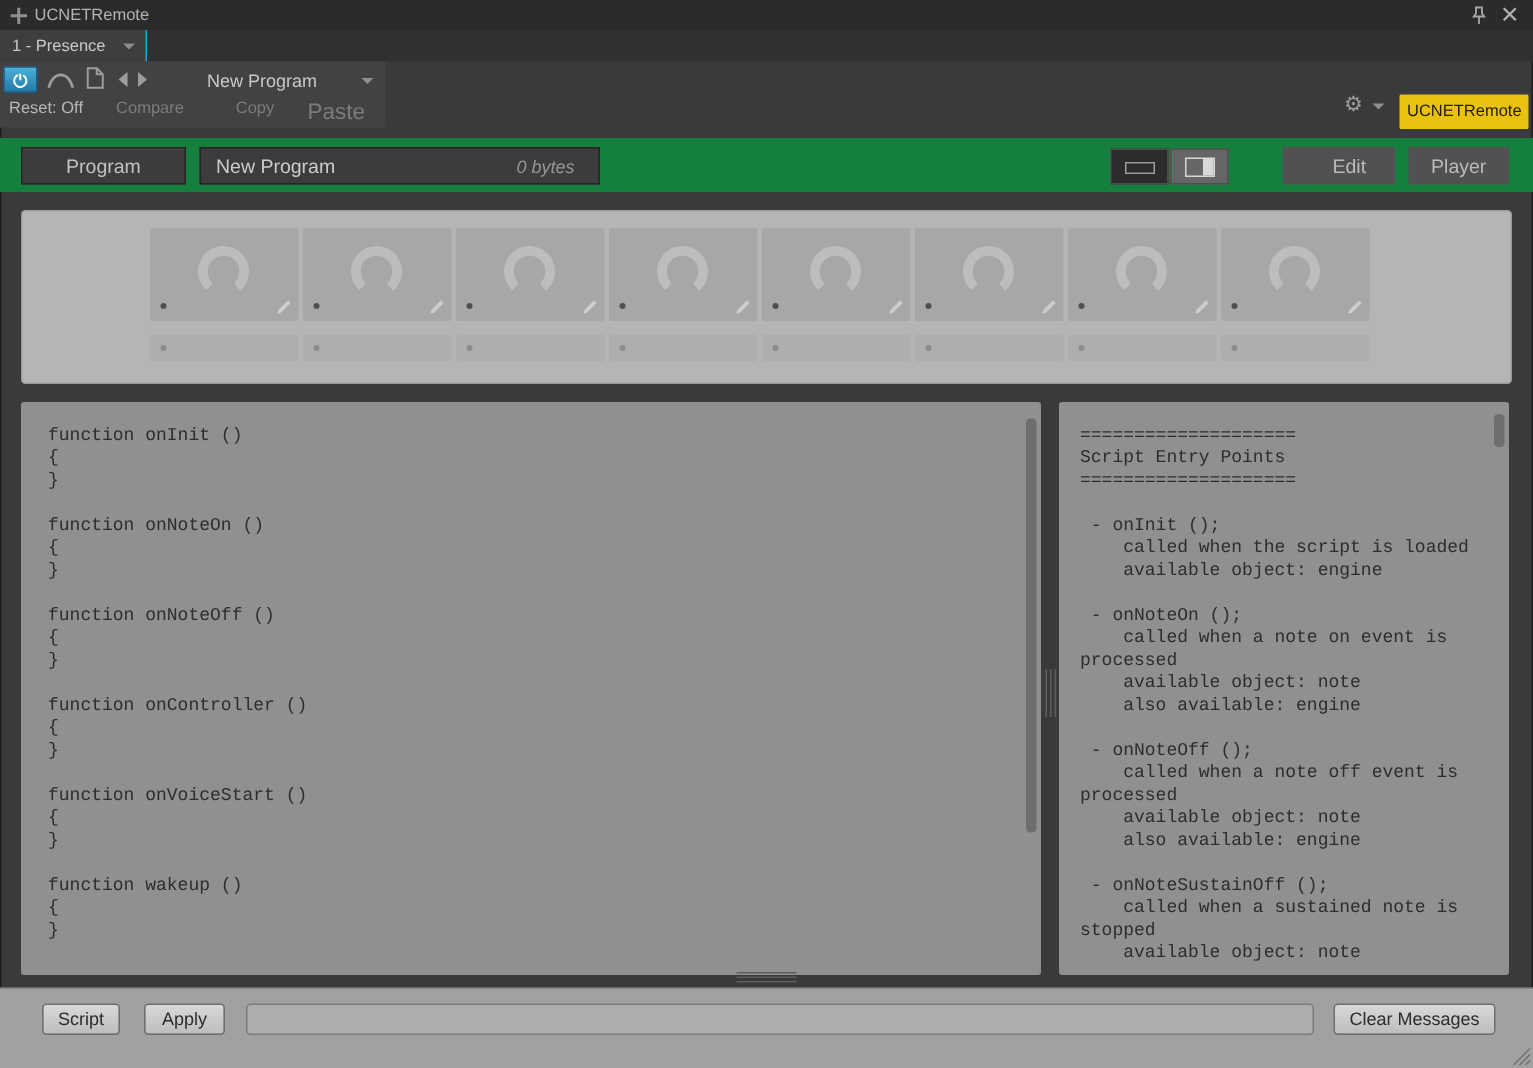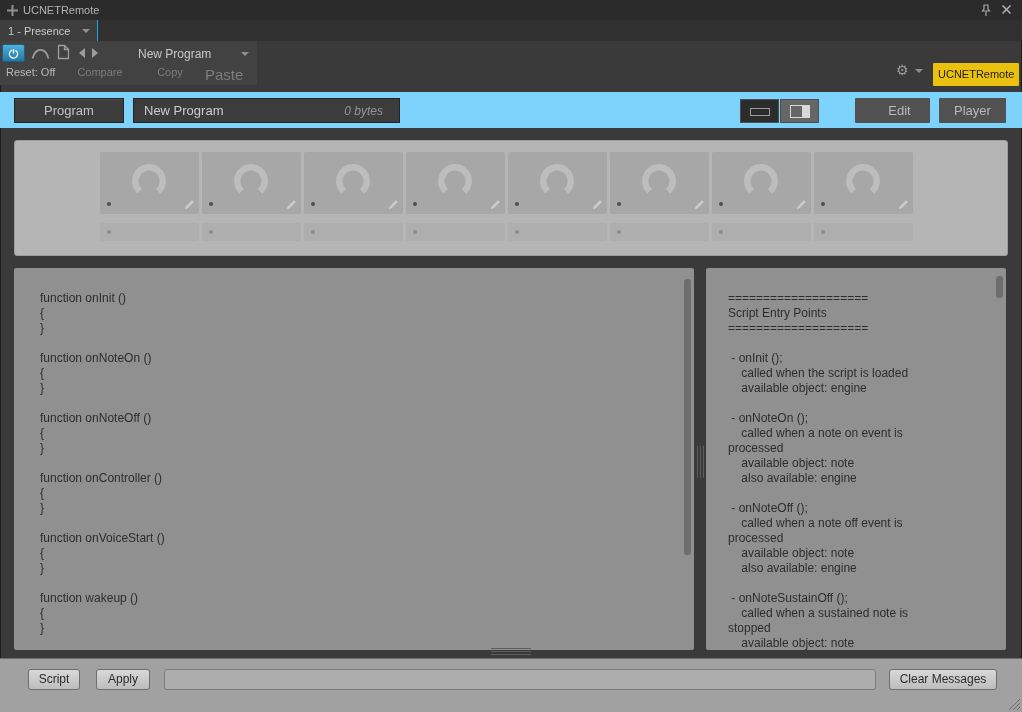--- a/index.html
+++ b/index.html
@@ -36,21 +36,21 @@
   .tri-down{width:0;height:0;border-left:4px solid transparent;border-right:4px solid transparent;border-top:4px solid #8f8f8f;}
   .auto-label{position:absolute;left:6px;top:25px;font-size:11px;color:#b8b8b8;}
   .lbl-compare{position:absolute;left:68px;top:25px;width:64px;text-align:center;font-size:11px;color:#7c7c7c;}
   .lbl-copy{position:absolute;left:148px;top:25px;width:44px;text-align:center;font-size:11px;color:#7c7c7c;}
   .lbl-paste{position:absolute;left:205px;top:25px;width:46px;text-align:left;font-size:15px;color:#7c7c7c;}
   .gear{position:absolute;left:896px;top:62px;font-size:14px;color:#9c9c9c;cursor:pointer;font-family:"DejaVu Sans",sans-serif;}
   .gear-dd{position:absolute;left:915px;top:69px;cursor:pointer;}
   .remote-badge{position:absolute;left:933px;top:63px;height:15px;line-height:15px;padding:4px 5px;
     background:#e9c10e;color:#231d00;font-size:11px;border-radius:1px;cursor:pointer;}
   
-  .prog-header{position:absolute;left:0;top:92px;width:1022px;height:36px;background:#7dd3fc;}
+  .prog-header{position:absolute;left:0;top:92px;width:1022px;height:36px;background:#15803d;}
   .program-btn{position:absolute;left:14px;top:6px;width:110px;height:25px;background:#3c3c3c;
     border:1px solid #252525;box-shadow:inset 0 1px 0 #4a4a4a;box-sizing:border-box;
     color:#c2c2c2;font-size:13px;text-align:center;line-height:23px;cursor:pointer;}
   .name-field{position:absolute;left:133px;top:6px;width:267px;height:25px;background:#3c3c3c;
     border:1px solid #252525;box-sizing:border-box;display:flex;align-items:center;padding:0 10px;cursor:pointer;}
   .name-field .pname{font-size:13px;color:#cccccc;}
   .name-field .psize{margin-left:auto;font-size:12px;color:#969696;padding-right:6px;font-style:italic;}
   .view-btn1{position:absolute;left:740px;top:7px;width:39px;height:24px;background:#2c2c2c;
     border:1px solid #4e4e4e;box-sizing:border-box;cursor:pointer;}
   .view-btn1 .glyph{position:absolute;left:9px;top:8px;width:18px;height:6px;border:1px solid #9a9a9a;}
@@ -69,21 +69,21 @@
   .knob-cell{position:relative;width:99px;height:62px;background:#a7a7a7;border-radius:2px;}
   .knob-arc{position:absolute;left:27px;top:7px;}
   .cell-dot{position:absolute;left:7px;bottom:8px;width:4px;height:4px;border-radius:50%;background:#4f4f4f;}
   .pencil{position:absolute;right:4px;bottom:4px;}
   .knob-strips{position:absolute;left:85px;top:82px;display:flex;gap:3px;}
   .knob-strip{position:relative;width:99px;height:18px;background:#aeaeae;border-radius:2px;}
   .strip-dot{position:absolute;left:7px;top:7px;width:4px;height:4px;border-radius:50%;background:#8c8c8c;}
   
   .editor-left{position:absolute;left:14px;top:268px;width:680px;height:382px;background:#909090;border-radius:2px;overflow:hidden;}
   .editor-right{position:absolute;left:706px;top:268px;width:300px;height:382px;background:#909090;border-radius:2px;overflow:hidden;}
-  pre.mono{margin:12px;padding:11px 14px;font-family:Liberation Sans, sans-serif;font-size:12px;line-height:15px;color:#2d2d2d;white-space:pre;}
+  pre.mono{margin:4px;padding:11px 14px;font-family:Liberation Mono, monospace;font-size:12px;line-height:15px;color:#2d2d2d;white-space:pre;}
   .editor-right pre.mono{padding:11px 10px;}
   .thumb{position:absolute;background:#6e6e6e;border-radius:3px;width:7px;right:3px;cursor:pointer;}
   .thumb-l{top:11px;height:276px;}
   .thumb-r{top:8px;height:22px;}
   .v-grip{position:absolute;left:697px;top:446px;display:flex;gap:2px;cursor:col-resize;}
   .v-grip span{display:block;width:1px;height:32px;background:#5d5d5d;}
   .h-grip{position:absolute;left:491px;top:648px;display:flex;flex-direction:column;gap:2px;cursor:row-resize;}
   .h-grip span{display:block;width:40px;height:1px;background:#5d5d5d;}
   
   .bottom-bar{position:absolute;left:0;top:658px;width:1022px;height:54px;background:#a1a1a1;border-top:1px solid #6b6b6b;box-sizing:border-box;}

